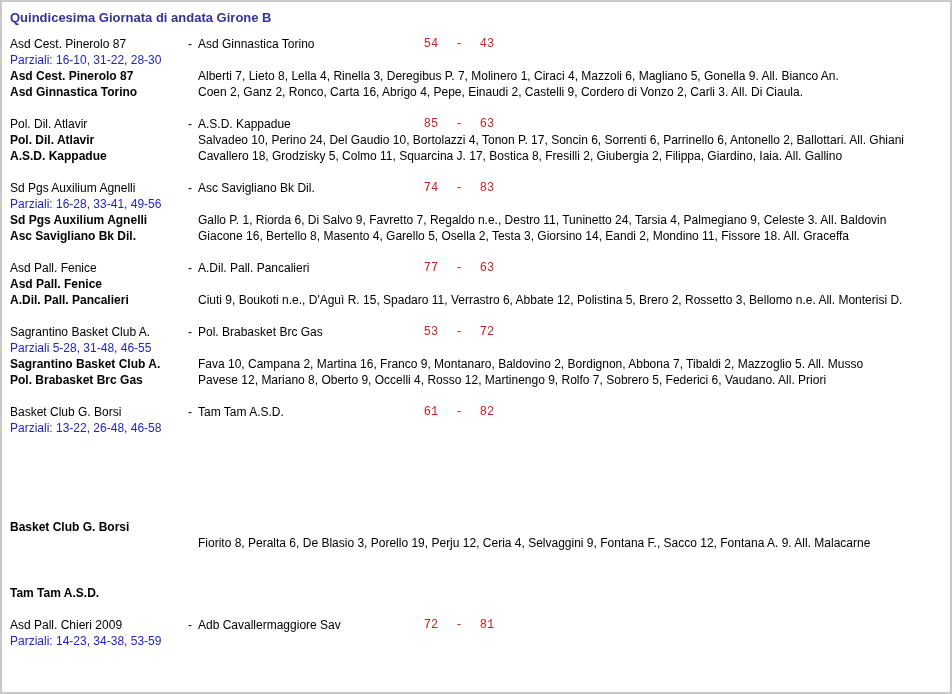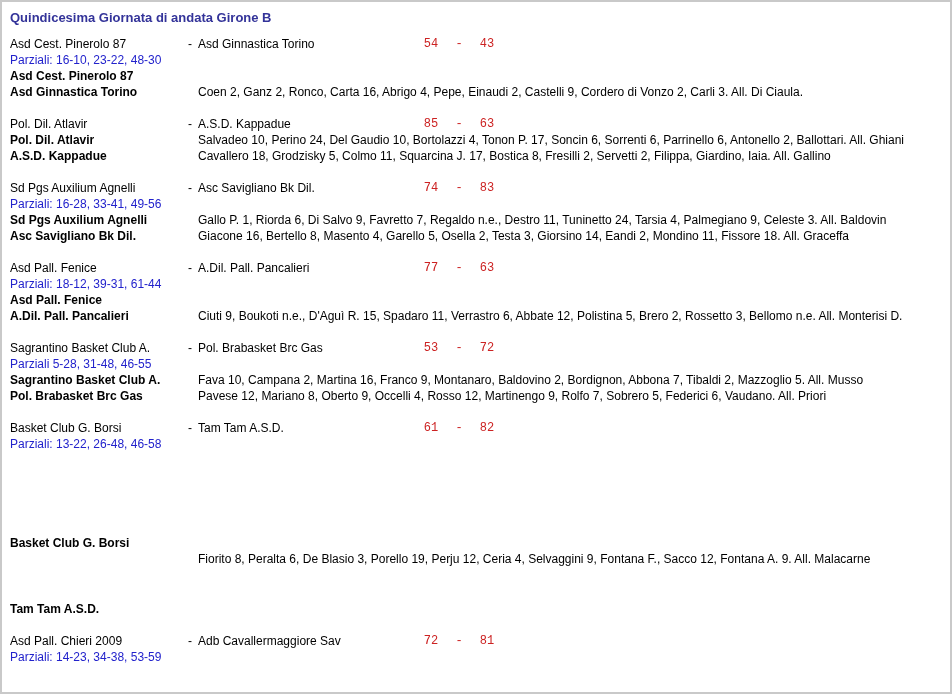--- a/index.html
+++ b/index.html
@@ -55,23 +55,24 @@
 
   <div class="match">
     <div class="hdr">
       <div>Asd Cest. Pinerolo 87</div>
       <div class="team-sep">-</div>
       <div>Asd Ginnastica Torino</div>
       <div class="score">54</div>
       <div class="score">-</div>
       <div class="score">43</div>
     </div>
-    <div class="partials">Parziali: 16-10, 23-22, 48-30</div>
+    <div class="partials">Parziali: 16-10, 31-22, 28-30</div>
     <div class="pl-row">
       <div class="team-bold">Asd Cest. Pinerolo 87</div>
+      <div>Alberti 7, Lieto 8, Lella 4, Rinella 3, Deregibus P. 7, Molinero 1, Ciraci 4, Mazzoli 6, Magliano 5, Gonella 9. All. Bianco An.</div>
     </div>
     <div class="pl-row">
       <div class="team-bold">Asd Ginnastica Torino</div>
       <div>Coen 2, Ganz 2, Ronco, Carta 16, Abrigo 4, Pepe, Einaudi 2, Castelli 9, Cordero di Vonzo 2, Carli 3. All. Di Ciaula.</div>
     </div>
   </div>
 
   <div class="match">
     <div class="hdr">
       <div>Pol. Dil. Atlavir</div>
@@ -80,21 +81,21 @@
       <div class="score">85</div>
       <div class="score">-</div>
       <div class="score">63</div>
     </div>
     <div class="pl-row">
       <div class="team-bold">Pol. Dil. Atlavir</div>
       <div>Salvadeo 10, Perino 24, Del Gaudio 10, Bortolazzi 4, Tonon P. 17, Soncin 6, Sorrenti 6, Parrinello 6, Antonello 2, Ballottari. All. Ghiani</div>
     </div>
     <div class="pl-row">
       <div class="team-bold">A.S.D. Kappadue</div>
-      <div>Cavallero 18, Grodzisky 5, Colmo 11, Squarcina J. 17, Bostica 8, Fresilli 2, Servetti 2, Filippa, Giardino, Iaia. All. Gallino</div>
+      <div>Cavallero 18, Grodzisky 5, Colmo 11, Squarcina J. 17, Bostica 8, Fresilli 2, Giubergia 2, Filippa, Giardino, Iaia. All. Gallino</div>
     </div>
   </div>
 
   <div class="match">
     <div class="hdr">
       <div>Sd Pgs Auxilium Agnelli</div>
       <div class="team-sep">-</div>
       <div>Asc Savigliano Bk Dil.</div>
       <div class="score">74</div>
       <div class="score">-</div>
@@ -113,21 +114,20 @@
 
   <div class="match">
     <div class="hdr">
       <div>Asd Pall. Fenice</div>
       <div class="team-sep">-</div>
       <div>A.Dil. Pall. Pancalieri</div>
       <div class="score">77</div>
       <div class="score">-</div>
       <div class="score">63</div>
     </div>
-    <div class="partials">Parziali: 18-12, 39-31, 61-44</div>
     <div class="pl-row">
       <div class="team-bold">Asd Pall. Fenice</div>
     </div>
     <div class="pl-row">
       <div class="team-bold">A.Dil. Pall. Pancalieri</div>
       <div>Ciuti 9, Boukoti n.e., D'Aguì R. 15, Spadaro 11, Verrastro 6, Abbate 12, Polistina 5, Brero 2, Rossetto 3, Bellomo n.e. All. Monterisi D.</div>
     </div>
   </div>
 
   <div class="match">

